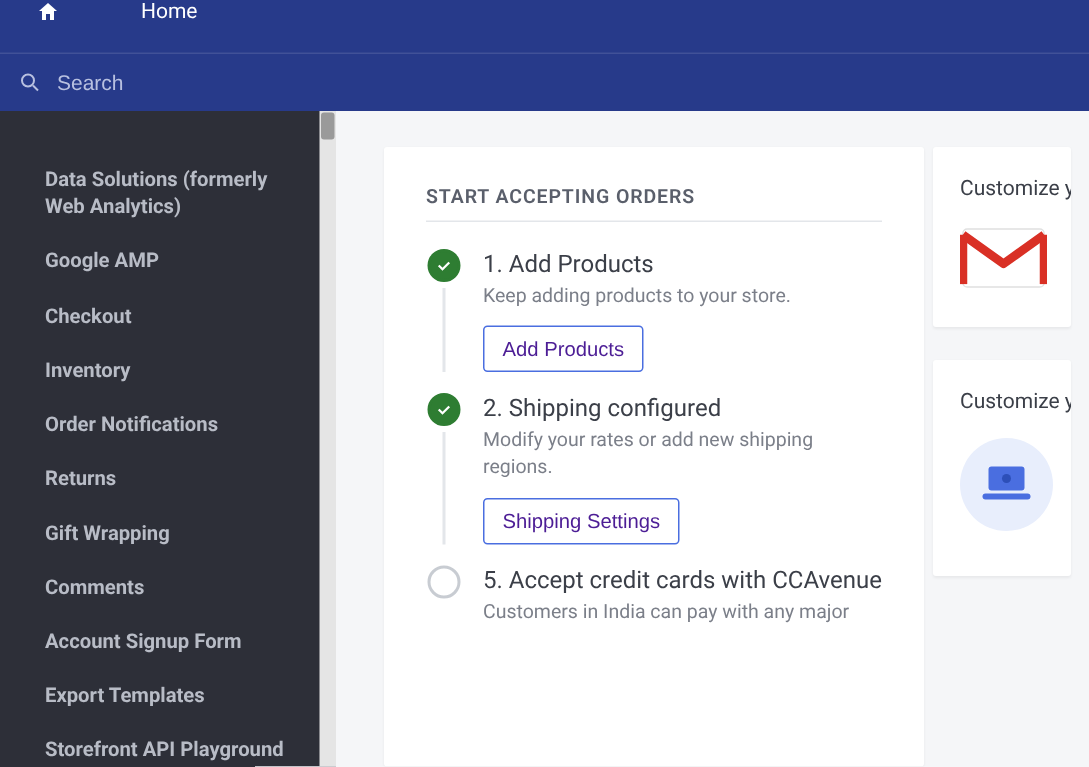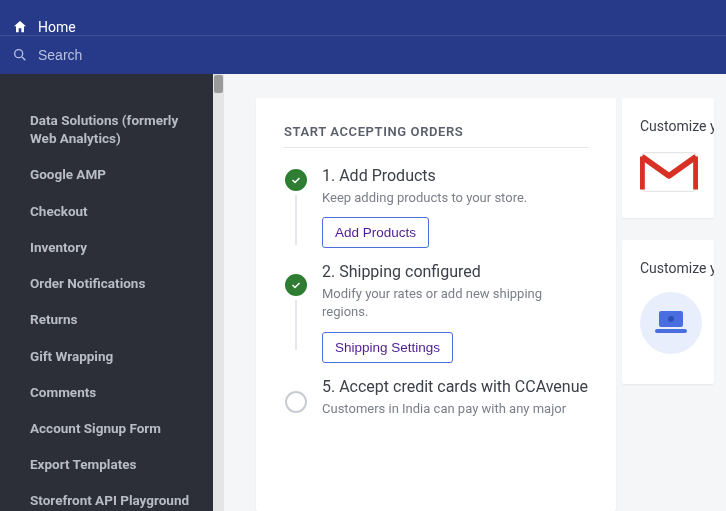--- a/index.html
+++ b/index.html
@@ -1,36 +1,36 @@
 <!DOCTYPE html>
 <html><head>
 <meta charset="utf-8">
 <style>
 * { box-sizing: border-box; margin: 0; padding: 0; }
 body { font-family: -apple-system, BlinkMacSystemFont, "Segoe UI", Roboto, Helvetica, Arial, sans-serif; background: #f5f6f8; width: 726px; height: 511px; overflow: hidden; }
 .topbar { background: #273a8a; color: #fff; height: 74px; display: flex; flex-direction: column; }
-.top-home { display: flex; align-items: flex-end; height: 36px; padding: 0 12px; border-bottom: 1px solid rgba(255,255,255,0.12); }
+.top-home { display: flex; align-items: flex-start; height: 36px; padding: 0 24px; border-bottom: 1px solid rgba(255,255,255,0.12); gap: 44px; }
 .top-home .icon { width: 16px; height: 16px; margin-right: 10px; display: inline-flex; align-items: center; justify-content: center; }
 .top-home span.label { font-size: 14px; color: #fff; }
 .top-search { display: flex; align-items: center; height: 38px; padding: 0 12px; justify-content: center; }
 .top-search .icon { width: 16px; height: 16px; margin-right: 10px; display: inline-flex; align-items: center; justify-content: center; }
 .top-search input { background: transparent; border: none; outline: none; color: #b8c0e0; font-size: 14px; flex: 1; }
 .top-search input::placeholder { color: #b8c0e0; }
 .container { display: flex; height: calc(511px - 74px); }
 .sidebar-wrap { width: 224px; background: #2d2f38; position: relative; }
 .sidebar { width: 213px; height: 100%; overflow: hidden; padding-top: 28px; }
 .scrollbar-track { position: absolute; right: 0; top: 0; width: 11px; height: 100%; background: #e5e5e5; }
 .scrollbar-thumb { position: absolute; right: 0; top: 0; width: 9px; height: 18px; background: #9a9a9a; border-radius: 2px; margin: 1px; }
 .nav-item { color: #b8bcc6; font-size: 13.5px; padding: 9px 16px 9px 30px; cursor: pointer; line-height: 1.35; font-weight: bold; }
 .content { flex: 1; padding: 24px 0 0 0; display: flex; gap: 6px; padding-left: 32px; }
 .card { background: #fff; border-radius: 2px; box-shadow: 0 1px 2px rgba(0,0,0,0.06); }
 .main-card { width: 360px; padding: 26px 28px 10px 28px; }
 .section-title { font-size: 13px; letter-spacing: 0.6px; color: #5a5f6b; font-weight: 600; margin-bottom: 8px; }
 .section-hr { border: none; border-top: 1px solid #e3e6ea; margin-bottom: 18px; }
-.step { display: flex; gap: 14px; margin-bottom: 14px; position: relative; align-items: center; }
+.step { display: flex; gap: 14px; margin-bottom: 14px; position: relative; }
 .step-indicator { width: 24px; display: flex; flex-direction: column; align-items: center; }
 .step-circle { width: 22px; height: 22px; border-radius: 50%; border: 2px solid #c8ccd2; background: #fff; flex-shrink: 0; display:flex; align-items:center; justify-content:center;}
 .step-circle.done { background: #2e7d32; border-color: #2e7d32; color: #fff; }
 .step-line { width: 2px; flex: 1; background: #e3e6ea; margin-top: 4px; min-height: 50px; }
 .step-body { flex: 1; }
 .step-title { font-size: 16px; color: #3b3f48; margin-bottom: 4px; }
 .step-desc { font-size: 13px; color: #7b7f89; line-height: 1.4; margin-bottom: 10px; }
 .btn-outline { display: inline-block; border: 1px solid #4a6ee0; color: #4c1d95; background: #fff; font-size: 13.5px; padding: 7px 12px; border-radius: 3px; cursor: pointer; }
 .side-cards { display: flex; flex-direction: column; gap: 22px; }
 .side-card { background:#fff; border-radius:2px; box-shadow: 0 1px 2px rgba(0,0,0,0.06); width: 92px; padding: 20px 0 20px 18px; overflow: hidden; }

